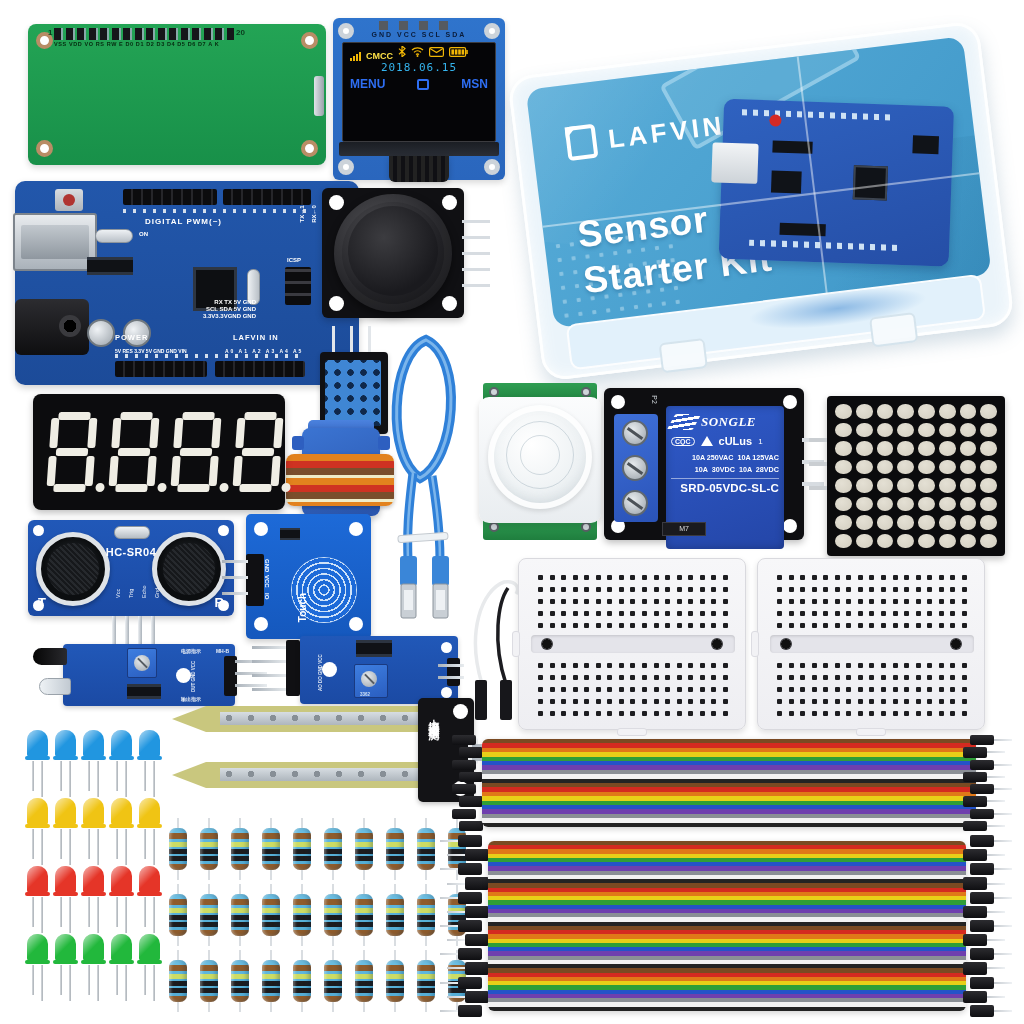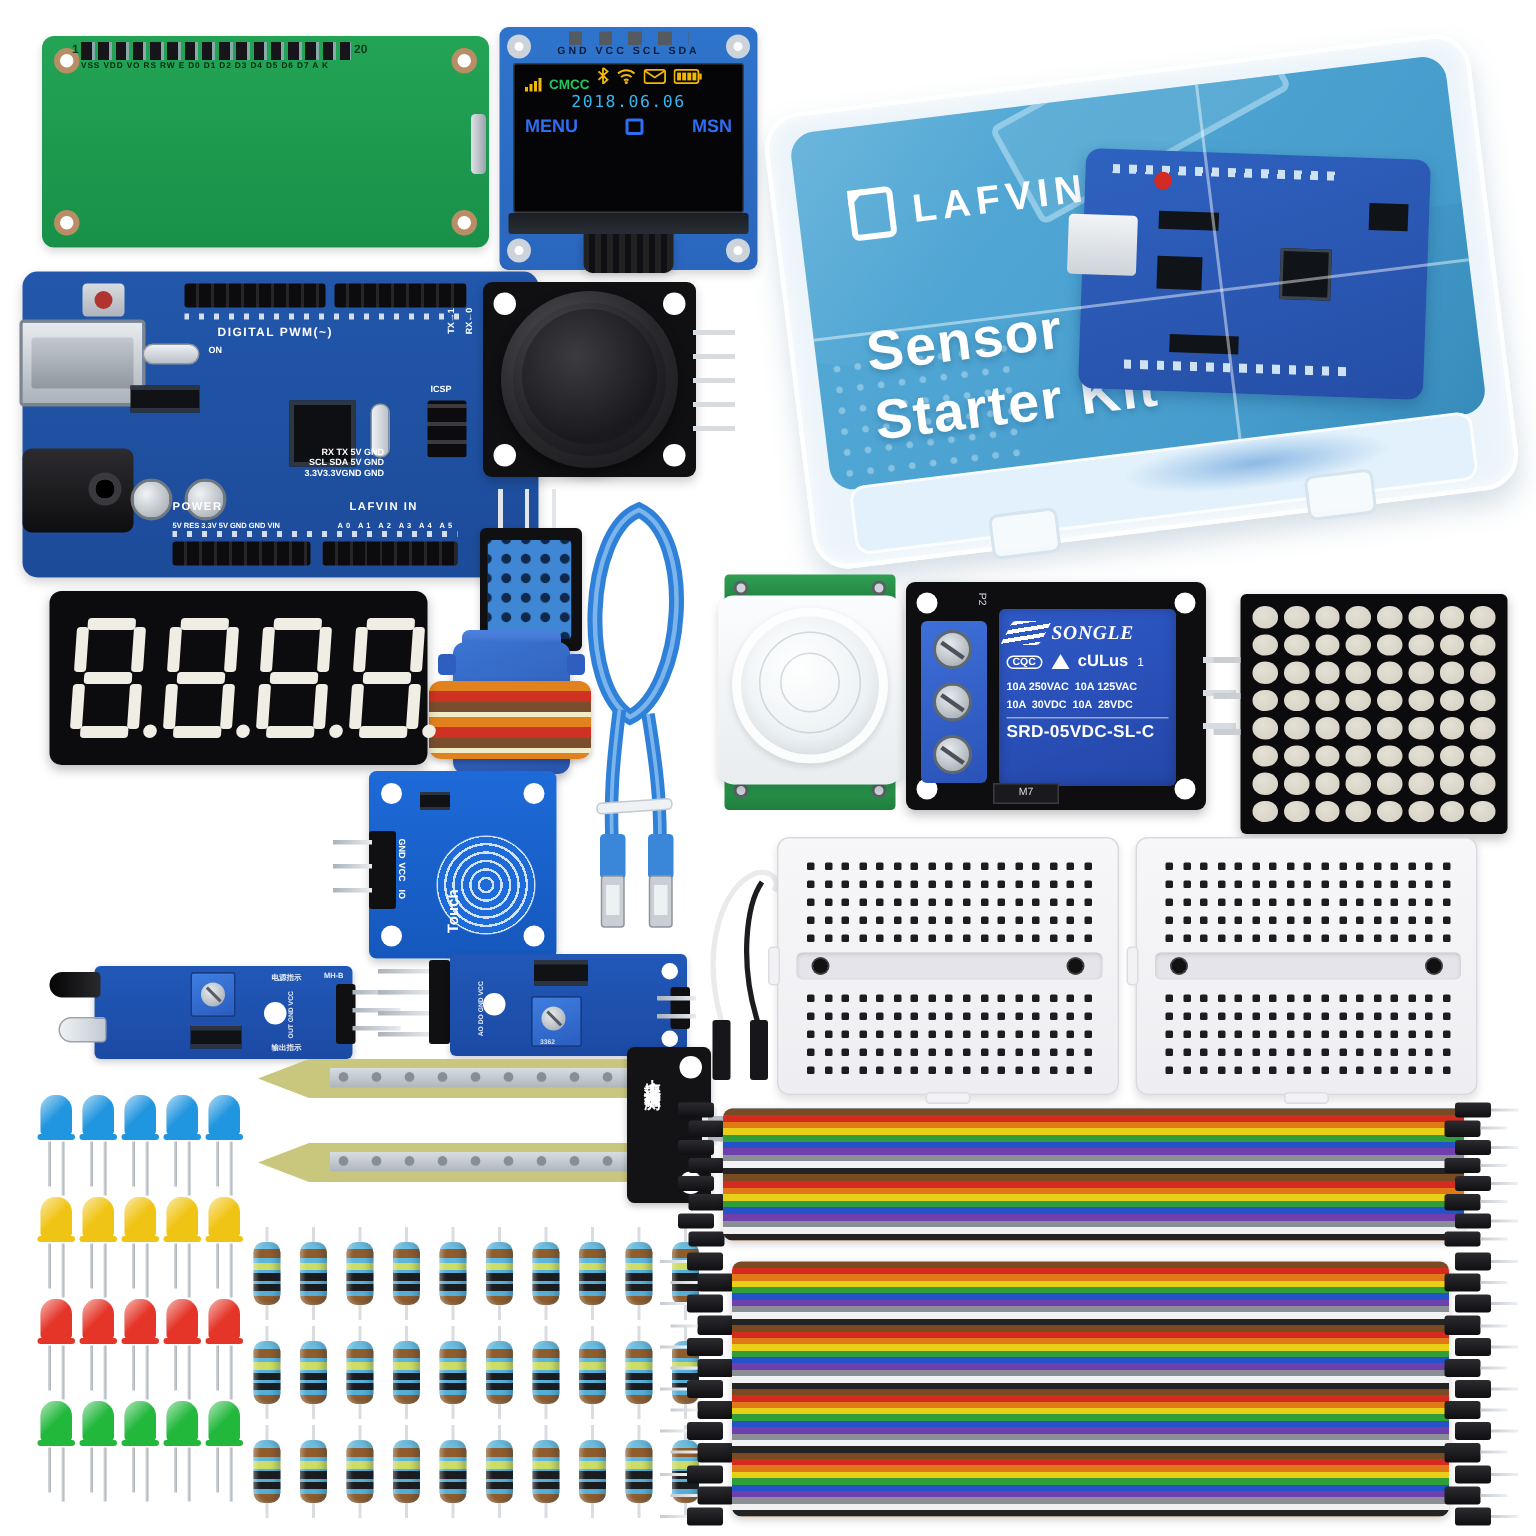--- a/index.html
+++ b/index.html
@@ -21,21 +21,21 @@
   .lcd .screen span{color:#fff;font-weight:bold;font-size:27px;letter-spacing:1px;text-shadow:0 0 2px rgba(255,255,255,.6);}
   .lcd .sidecontact{position:absolute;right:2px;top:52px;width:10px;height:40px;background:linear-gradient(90deg,#dfe3e8,#9aa2ab);border-radius:3px;}
 
   
   .oled{background:linear-gradient(180deg,#2f74cc,#2a66bd);border-radius:6px;box-shadow:0 3px 6px rgba(0,0,0,.15);}
   .oled .hole{position:absolute;width:16px;height:16px;border-radius:50%;background:#fff;border:5px solid #ccd3da;}
   .oled .toppads{position:absolute;left:46px;top:3px;width:80px;height:9px;
     background:repeating-linear-gradient(90deg,#555a60 0 9px,transparent 9px 20px);}
   .oled .pinlab{position:absolute;left:0;right:0;top:13px;text-align:center;font-size:7px;font-weight:bold;color:#0a1c3a;letter-spacing:2px;}
   .oled .screen{position:absolute;left:9px;top:24px;right:9px;height:100px;background:#050507;border-radius:2px;border:1px solid #3c3c40;padding:5px 7px;}
-  .oled .status{display:flex;align-items:flex-end;gap:5px;height:13px;color:#22c55e;}
+  .oled .status{display:flex;align-items:flex-end;gap:5px;height:13px;color:#fde047;}
   .oled .status .txt{font-size:9px;font-weight:bold;line-height:10px;}
   .oled .sigbars{display:flex;align-items:flex-end;gap:1px;}
   .oled .sigbars i{display:block;width:2px;background:#f2b705;}
   .oled .time{color:#35b5ef;font-family:"DejaVu Sans Mono",monospace;font-weight:bold;font-size:31px;line-height:32px;text-align:center;letter-spacing:1px;text-shadow:0 0 3px rgba(53,181,239,.6);}
   .oled .date{color:#35b5ef;font-family:"DejaVu Sans Mono",monospace;font-size:11px;text-align:center;letter-spacing:1px;}
   .oled .menurow{display:flex;justify-content:space-between;align-items:center;margin-top:3px;color:#2e6ef2;font-weight:bold;font-size:12px;}
   .oled .menurow .mid{width:12px;height:11px;border:2px solid #2e6ef2;border-radius:2px;}
   .oled .ribbon{position:absolute;left:56px;bottom:-2px;width:60px;height:26px;background:#17181c;
     border-radius:0 0 6px 6px;background-image:repeating-linear-gradient(90deg,#222 0 4px,#101014 4px 8px);}
   .oled .botbar{position:absolute;left:6px;bottom:24px;right:6px;height:14px;background:linear-gradient(180deg,#1b1e24,#2a2e36);border-radius:2px;}
@@ -131,21 +131,21 @@
     background:radial-gradient(circle at 42% 38%,#ffffff,#eef2f4 55%,#dde3e7);
     box-shadow:inset 0 0 0 6px rgba(255,255,255,.9), inset 0 -6px 14px rgba(150,165,175,.35), 0 2px 5px rgba(0,0,0,.12);}
   .pir .facet{position:absolute;border:1px solid rgba(170,185,195,.5);border-radius:50%;}
 
   
   .relaym{background:#0e0e11;border-radius:6px;box-shadow:0 3px 7px rgba(0,0,0,.25);}
   .relaym .hole{position:absolute;width:14px;height:14px;border-radius:50%;background:#fff;}
   .relaym .term{position:absolute;left:10px;top:26px;width:44px;height:108px;background:linear-gradient(160deg,#3e6fd8,#2a53b8);border-radius:4px;}
   .relaym .term i{position:absolute;left:8px;width:26px;height:26px;border-radius:50%;background:radial-gradient(circle at 40% 35%,#e8ecef,#9aa2aa);border:2px solid #60686f;}
   .relaym .term i::after{content:"";position:absolute;left:2px;top:10px;width:18px;height:3px;background:#4c5258;transform:rotate(35deg);}
-  .relaym .body{position:absolute;left:62px;top:18px;width:118px;height:118px;background:linear-gradient(160deg,#2f5ac8,#2446a8);border-radius:4px;color:#fff;padding:6px 5px;box-shadow:inset 0 0 8px rgba(0,0,0,.25);}
+  .relaym .body{position:absolute;left:62px;top:18px;width:118px;height:143px;background:linear-gradient(160deg,#2f5ac8,#2446a8);border-radius:4px;color:#fff;padding:6px 5px;box-shadow:inset 0 0 8px rgba(0,0,0,.25);text-align:right;}
   .relaym .brandrow{display:flex;align-items:center;gap:4px;height:20px;}
   .relaym .waves{width:26px;height:16px;background:repeating-linear-gradient(170deg,#fff 0 3px,transparent 3px 6px);transform:skewX(-28deg);border-radius:2px;}
   .relaym .brand{font-size:13px;font-weight:bold;font-family:"Liberation Serif",serif;font-style:italic;letter-spacing:.5px;}
   .relaym .certrow{display:flex;align-items:center;gap:6px;height:18px;font-size:8px;}
   .relaym .cqc{border:1.5px solid #fff;border-radius:8px;padding:0 3px;font-size:7px;font-weight:bold;}
   .relaym .tri{width:0;height:0;border-left:6px solid transparent;border-right:6px solid transparent;border-bottom:10px solid #fff;}
   .relaym .ul{font-size:11px;font-weight:bold;}
   .relaym .ratings{font-size:7.2px;font-weight:bold;line-height:9px;white-space:pre;margin-top:3px;}
   .relaym .model{font-size:11.5px;font-weight:bold;letter-spacing:.2px;margin-top:4px;border-top:1px solid rgba(255,255,255,.5);padding-top:3px;}
   .relaym .pins{position:absolute;right:-20px;top:40px;width:22px;height:58px;background:repeating-linear-gradient(0deg,#d7dce1 0 4px,transparent 4px 22px);}
@@ -286,21 +286,21 @@
             </svg></span>
         <span><svg width="19" height="10" viewBox="0 0 19 10">
               <rect x="0.6" y="0.6" width="16" height="8.8" rx="1.5" fill="none" stroke="#f2b705" stroke-width="1.2"></rect>
               <rect x="17.2" y="3" width="1.6" height="4" fill="#f2b705"></rect>
               <rect x="2.4" y="2.4" width="2.6" height="5.2" fill="#f2b705"></rect>
               <rect x="5.8" y="2.4" width="2.6" height="5.2" fill="#f2b705"></rect>
               <rect x="9.2" y="2.4" width="2.6" height="5.2" fill="#f2b705"></rect>
               <rect x="12.6" y="2.4" width="2.6" height="5.2" fill="#f2b705"></rect>
             </svg></span>
       </div>
-      <div class="date">2018.06.06</div>
+      <div class="date">2018.06.15</div>
       <div class="menurow">
         <span>MENU</span>
         <span class="mid"></span>
         <span>MSN</span>
       </div>
     </div>
     <div class="ribbon"></div>
   </div>
 
   <div class="comp kitbox" style="left:524px;top:48px;width:474px;height:306px;">
@@ -567,20 +567,40 @@
         <span></span>
         <span></span>
         <span></span>
         <span></span>
         <span></span>
         <span></span>
         <span></span>
       </div>
   </div>
 
+  <div class="comp sr04" style="left:28px;top:520px;width:206px;height:96px;">
+    <i class="hole" style="left:5px;top:5px;"></i>
+    <i class="hole" style="right:5px;top:5px;"></i>
+    <i class="hole" style="left:5px;bottom:5px;"></i>
+    <i class="hole" style="right:5px;bottom:5px;"></i>
+    <div class="eye" style="left:8px;"></div>
+    <div class="eye" style="right:8px;"></div>
+    <div class="xtal"></div>
+    <div class="model">HC-SR04</div>
+    <span class="tr" style="left:10px;">T</span>
+    <span class="tr" style="right:10px;">R</span>
+    <span class="pinlab" style="left:87px;top:78px;">Vcc</span>
+    <span class="pinlab" style="left:100px;top:78px;">Trig</span>
+    <span class="pinlab" style="left:113px;top:78px;">Echo</span>
+    <span class="pinlab" style="left:126px;top:78px;">Gnd</span>
+    <i class="pin" style="left:84px;"></i>
+    <i class="pin" style="left:97px;"></i>
+    <i class="pin" style="left:110px;"></i>
+    <i class="pin" style="left:123px;"></i>
+  </div>
 
   <div class="comp touchm" style="left:246px;top:514px;width:125px;height:125px;">
     <i class="hole" style="left:8px;top:8px;"></i>
     <i class="hole" style="right:8px;top:8px;"></i>
     <i class="hole" style="left:8px;bottom:8px;"></i>
     <i class="hole" style="right:8px;bottom:8px;"></i>
     <div class="chip"></div>
     <div class="pad"></div>
     <span class="label">Touch</span>
     <div class="hdrL"></div>

